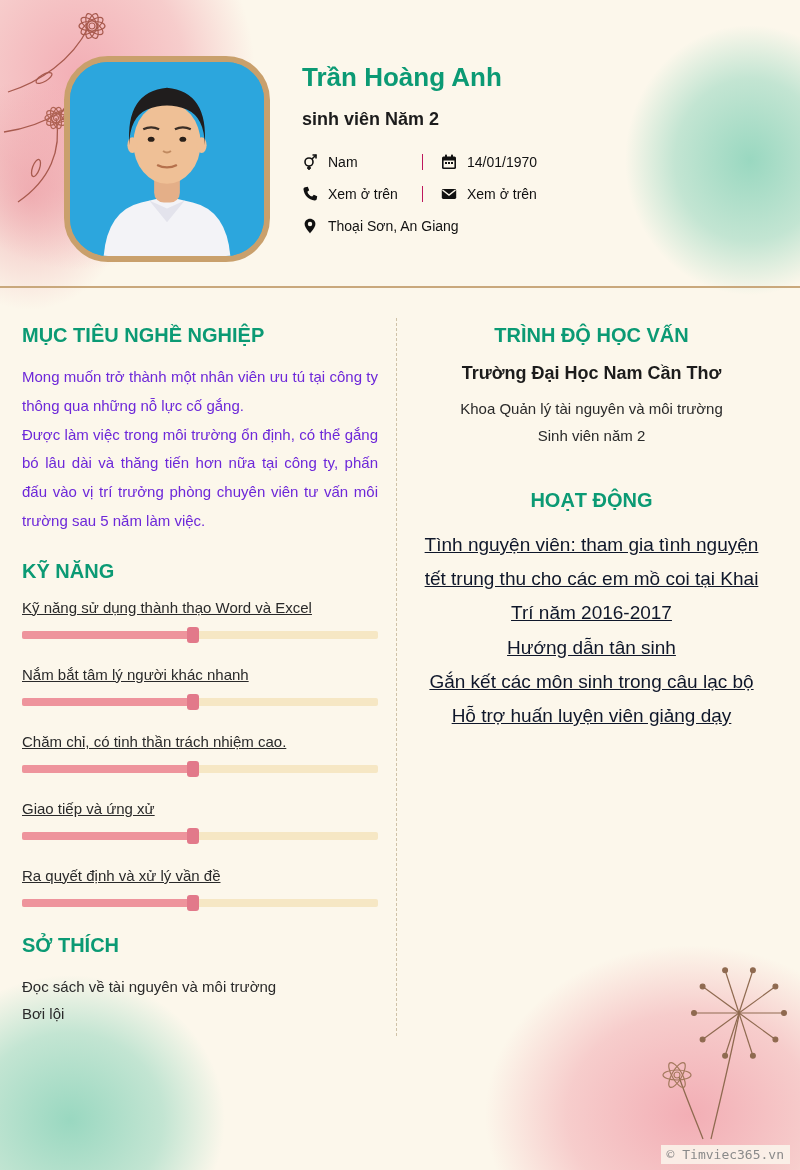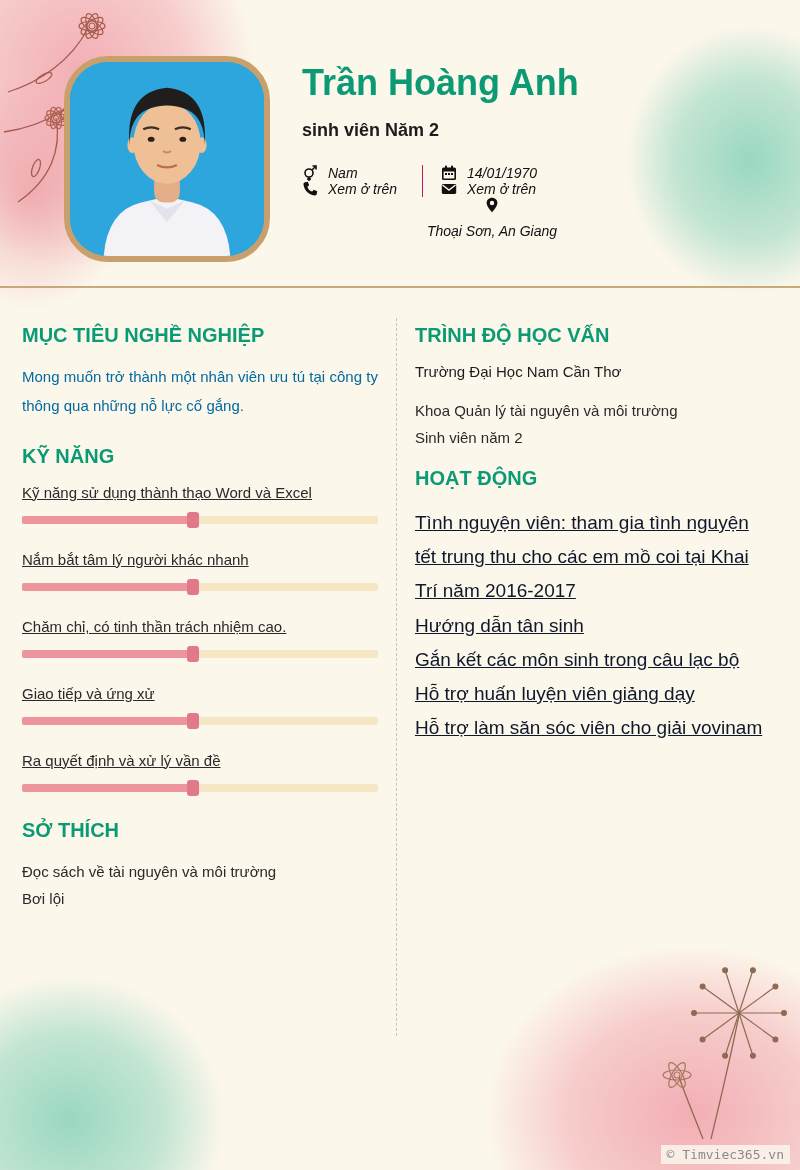--- a/index.html
+++ b/index.html
@@ -20,43 +20,43 @@
   .blob-br{right:-95px;bottom:-115px;width:410px;height:340px;
     background:radial-gradient(closest-side, rgba(242,170,178,.95), rgba(242,170,178,.55) 60%, rgba(242,170,178,0));}
   .flower-tl{position:absolute;left:0;top:0;z-index:0;}
   .flower-br{position:absolute;right:6px;bottom:30px;z-index:0;}
   
   .header{position:relative;z-index:1;display:flex;padding:56px 30px 0 64px;}
   .photo-frame{width:194px;height:194px;border:6px solid #C9A06C;border-radius:44px;
     overflow:hidden;flex:0 0 auto;background:#2CA6DD;}
   .photo-frame svg{display:block;width:100%;height:100%;}
   .header-info{margin-left:32px;padding-top:6px;flex:1;}
-  .name{font-size:36px;font-weight:bold;color:#0B9A74;margin:0 0 16px;}
+  .name{font-size:26px;font-weight:bold;color:#0B9A74;margin:0 0 16px;}
   .subtitle{font-size:18px;font-weight:bold;color:#1c1c1c;margin-bottom:24px;}
-  .contact{display:grid;grid-template-columns:120px 260px;row-gap:0;font-style:italic;}
+  .contact{display:grid;grid-template-columns:120px 260px;row-gap:16px;}
   .contact-item{display:flex;align-items:center;gap:10px;font-size:14px;color:#111;}
   .contact-item.with-divider{border-left:1px solid #be185d;padding-left:18px;}
-  .contact-item.full{grid-column:1 / -1;flex-direction:column;}
+  .contact-item.full{grid-column:1 / -1;}
   .icon{width:16px;height:16px;flex:0 0 auto;}
   .header-rule{position:relative;z-index:1;height:2px;background:#C9A87C;margin-top:24px;}
   
   .columns{position:relative;z-index:1;display:flex;padding:12px 20px 0 22px;}
   .col-left{width:356px;flex:0 0 auto;}
   .col-divider{width:0;border-left:1px dashed #CFC2A8;margin:18px 18px 0 18px;height:718px;}
-  .col-right{flex:1;padding-right:12px;}
+  .col-right{flex:1;padding-right:12px;text-align:center;}
   .section-title{font-size:20px;font-weight:bold;color:#0B9A74;margin:24px 0 16px;}
-  .objective p{font-size:15px;line-height:1.92;text-align:justify;margin:0;color:#0369a1;}
+  .objective p{font-size:15px;line-height:1.92;text-align:justify;margin:0;color:#6d28d9;}
   
   .skill{margin-bottom:27px;}
   .skill-label{font-size:15px;margin-bottom:15px;color:#2a2a2a;text-decoration:underline;}
   .skill-bar{position:relative;height:8px;background:#F6E7C4;border-radius:2px;}
   .skill-fill{position:absolute;left:0;top:0;height:100%;background:#EE949C;border-radius:2px 0 0 2px;}
   .skill-handle{position:absolute;top:-4px;width:12px;height:16px;background:#E2798A;border-radius:3px;}
   .simple-line{font-size:15px;line-height:1.8;color:#2a2a2a;}
-  .edu-school{font-weight:normal;font-size:15px;margin-bottom:17px;color:#1c1c1c;}
+  .edu-school{font-weight:bold;font-size:18px;margin-bottom:11px;color:#1c1c1c;}
   .activity-line{font-size:19px;line-height:1.8;color:#0f172a;text-decoration:underline;}
   .watermark{position:absolute;right:10px;bottom:6px;z-index:2;
     font-family:"DejaVu Sans Mono",monospace;font-size:13px;color:#8a8a8a;
     background:rgba(250,246,236,.85);padding:2px 6px;margin-left:24px;}
 </style>
 </head>
 <body>
 
 <div class="page">
 
@@ -212,20 +212,21 @@
   </div>
 
   <div class="header-rule"></div>
 
   <div class="columns">
 
     <div class="col-left">
       <div class="objective">
         <div class="section-title">MỤC TIÊU NGHỀ NGHIỆP</div>
         <p>Mong muốn trở thành một nhân viên ưu tú tại công ty thông qua những nỗ lực cố gắng.</p>
+        <p>Được làm việc trong môi trường ổn định, có thể gắng bó lâu dài và thăng tiến hơn nữa tại công ty, phấn đấu vào vị trí trưởng phòng chuyên viên tư vấn môi trường sau 5 năm làm việc.</p>
       </div>
 
       <div>
         <div class="section-title" style="">KỸ NĂNG</div>
 
         <div class="skill">
           <div class="skill-label">Kỹ năng sử dụng thành thạo Word và Excel</div>
           <div class="skill-bar">
             <div class="skill-fill" style="width: 48%;"></div>
             <div class="skill-handle" style="left: calc(48% - 6px);"></div>
@@ -272,26 +273,25 @@
 
     <div class="col-right">
       <div>
         <div class="section-title">TRÌNH ĐỘ HỌC VẤN</div>
         <div class="edu-school">Trường Đại Học Nam Cần Thơ</div>
         <div class="simple-line">Khoa Quản lý tài nguyên và môi trường</div>
         <div class="simple-line">Sinh viên năm 2</div>
       </div>
 
       <div>
-        <div class="section-title" style="margin-top:16px;">HOẠT ĐỘNG</div>
+        <div class="section-title" style="margin-top:40px;">HOẠT ĐỘNG</div>
         <div class="activity-line">Tình nguyện viên: tham gia tình nguyện tết trung thu cho các em mồ coi tại Khai Trí năm 2016-2017</div>
         <div class="activity-line">Hướng dẫn tân sinh</div>
         <div class="activity-line">Gắn kết các môn sinh trong câu lạc bộ</div>
         <div class="activity-line">Hỗ trợ huấn luyện viên giảng dạy</div>
-        <div class="activity-line">Hỗ trợ làm săn sóc viên cho giải vovinam</div>
       </div>
     </div>
 
   </div>
 
   <div class="watermark">© Timviec365.vn</div>
 
 </div>
 
 </body></html>

